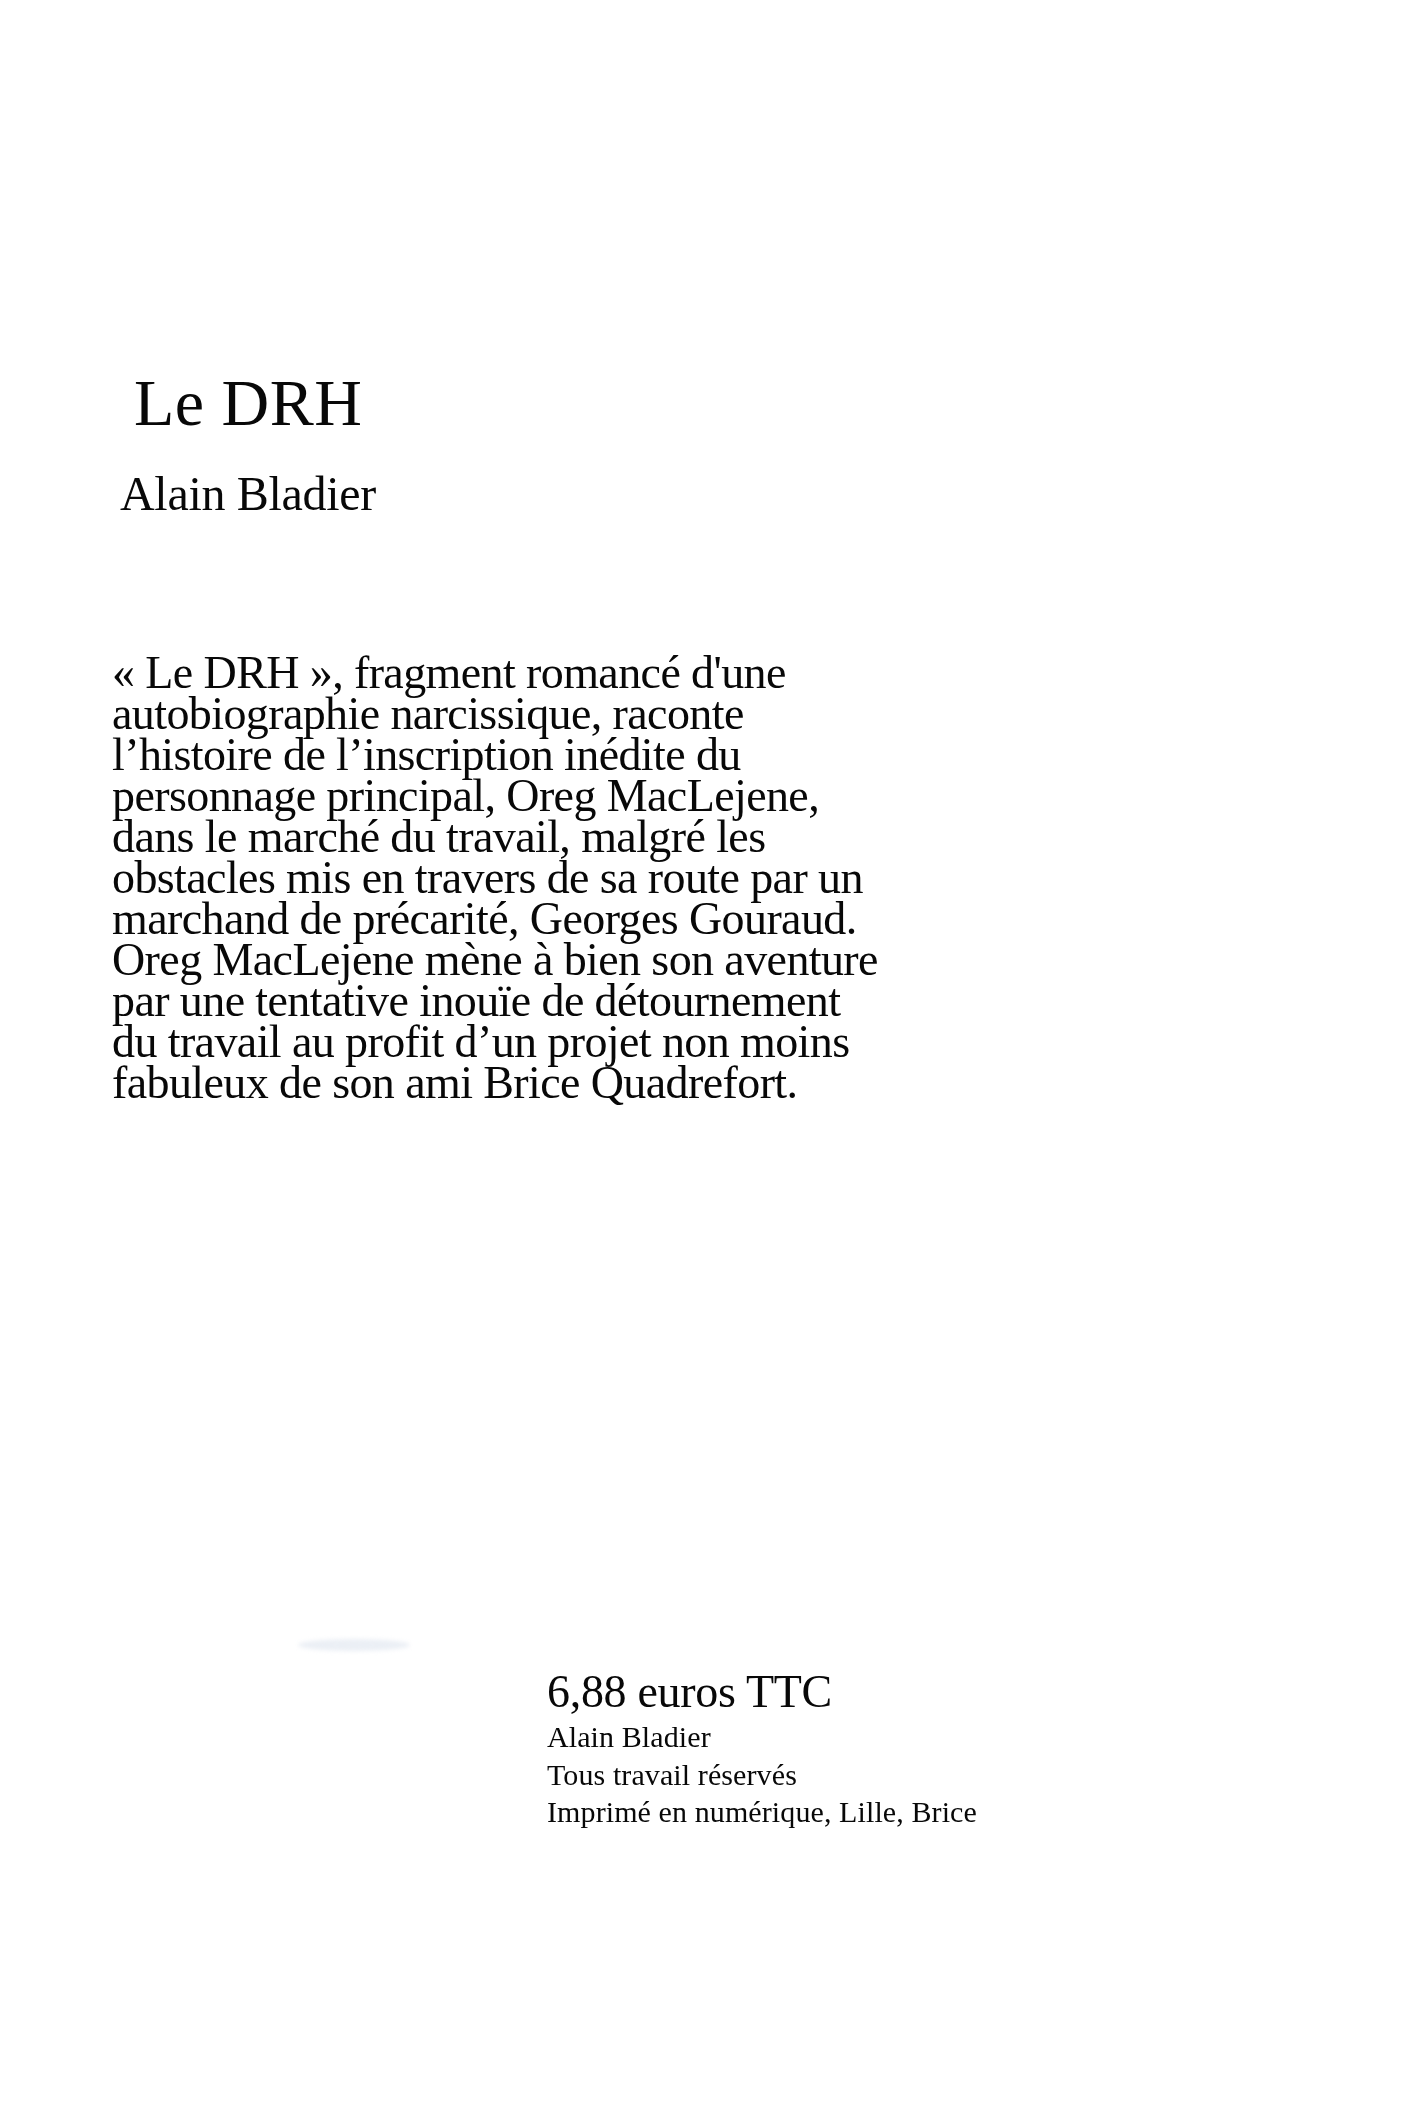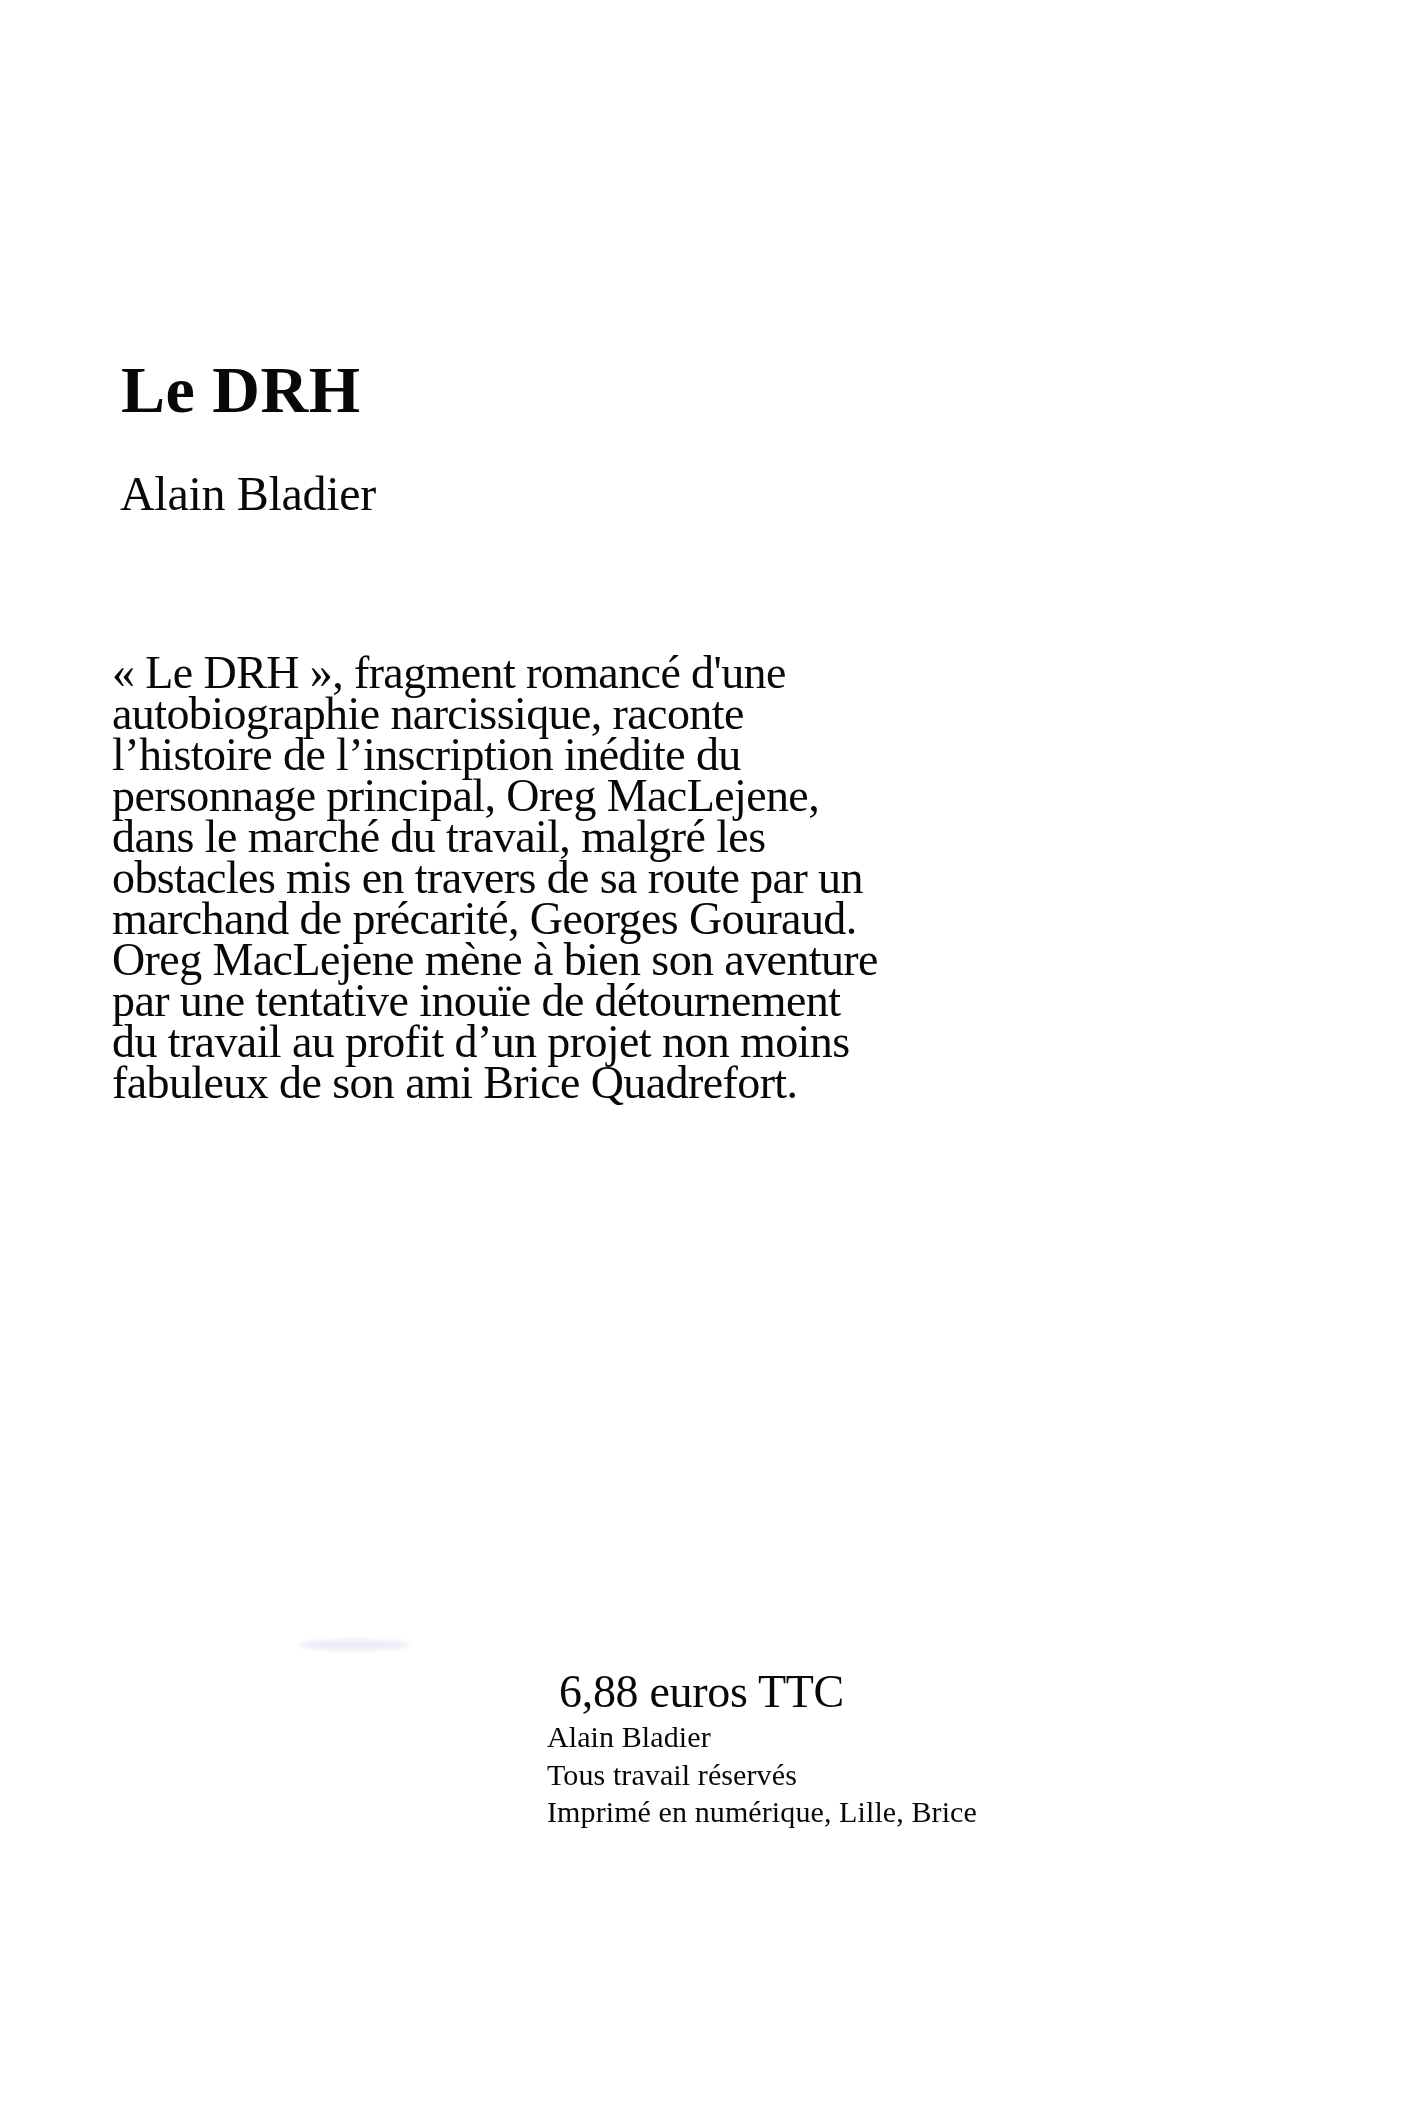--- a/index.html
+++ b/index.html
@@ -61,35 +61,34 @@
   .colophon {
     position: absolute;
     left: 547px;
     top: 1666px;
   }
   .colophon-price {
     font-size: 46px;
     line-height: 52px;
     letter-spacing: -0.3px;
     white-space: nowrap;
-    margin-left: 12px;
   }
   .colophon-line {
     font-size: 30px;
     line-height: 37.5px;
     letter-spacing: 0.1px;
     white-space: nowrap;
   }
 </style>
 </head>
 <body>
 
 <div class="page">
 
-  <h1 class="book-title" style="margin:4px; font-weight:bold;">Le DRH</h1>
+  <h1 class="book-title" style="margin:17px; font-weight:normal;">Le DRH</h1>
 
   <div class="book-author">Alain Bladier</div>
 
   <div class="synopsis">« Le DRH », fragment romancé d'une
 autobiographie narcissique, raconte
 l’histoire de l’inscription inédite du
 personnage principal, Oreg MacLejene,
 dans le marché du travail, malgré les
 obstacles mis en travers de sa route par un
 marchand de précarité, Georges Gouraud.

